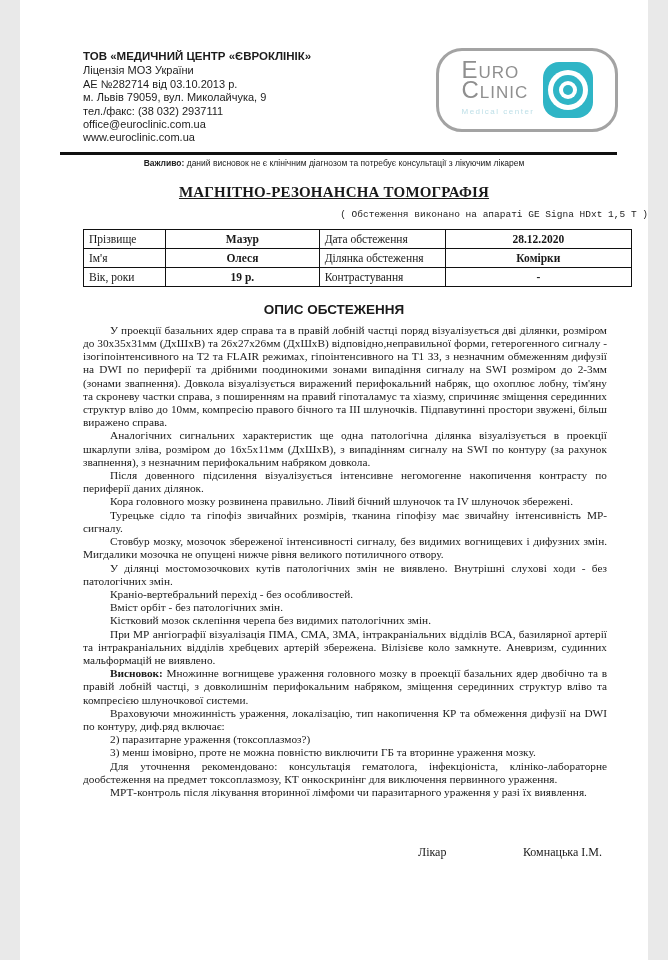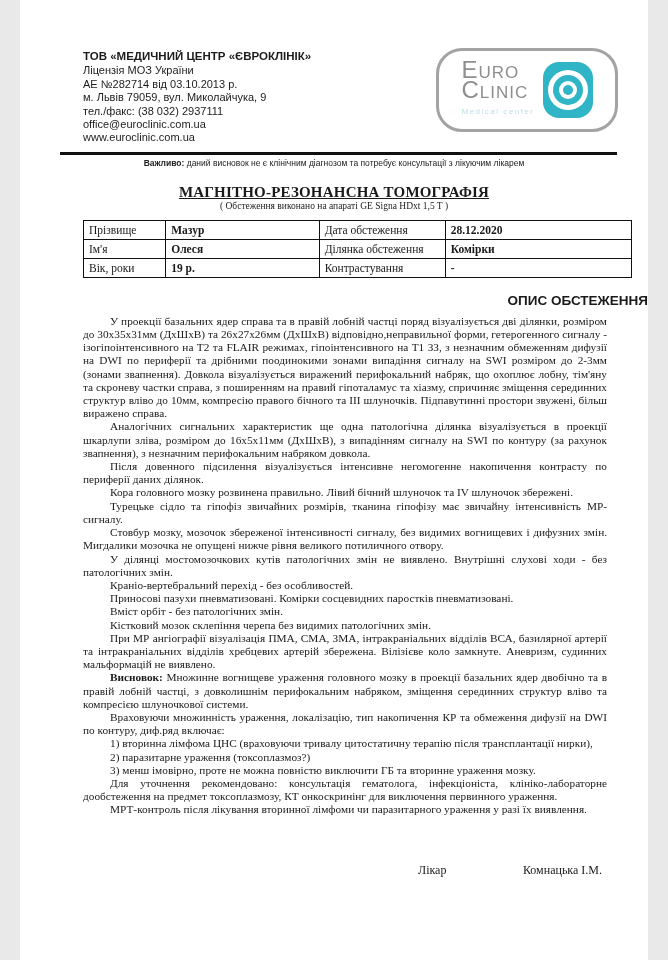--- a/index.html
+++ b/index.html
@@ -34,32 +34,32 @@
   .ring4{width:10px;height:10px;border-radius:50%;}
   
   .divider{height:3px;background:#101010;margin:7px 31px 0 40px;}
   .notice{font-family:"Liberation Sans", sans-serif;font-size:8.5px;
           text-align:center;margin-top:3px;color:#222;}
   .notice b{font-weight:bold;}
   
   .title{font-family:Liberation Serif, serif;font-weight:bold;
          font-size:15px;text-align:center;margin-top:16px;
          text-decoration:underline;letter-spacing:.2px;}
-  .subtitle{font-family:Liberation Serif, serif;font-size:9.5px;
-            text-align:center;color:#222;}
+  .subtitle{font-family:Liberation Mono, monospace;font-size:9.5px;
+            text-align:right;margin-top:8px;color:#222;}
   
   table.patient{border-collapse:collapse;margin:9px 0 0 63px;width:549px;
                 font-size:11.5px;table-layout:fixed;}
   table.patient td{border:1.5px solid #111;padding:1px 5px;height:16px;
                    overflow:hidden;white-space:nowrap;}
   td.lbl{text-align:left;}
-  td.val{text-align:left;font-weight:bold;}
+  td.val{text-align:center;font-weight:bold;}
   
   .section-heading{font-family:"Liberation Sans", sans-serif;font-weight:bold;
-                   font-size:13.5px;text-align:right;margin-top:15px;}
+                   font-size:13.5px;text-align:center;margin-top:15px;}
   .body-text{margin:7px 41px 0 63px;font-size:11.3px;line-height:13.2px;
              text-align:justify;}
   .body-text p{margin:0;text-indent:27px;}
   .conclusion-start{margin-top:38px;}
   
   .footer{display:flex;margin:46px 46px 0 63px;font-size:12px;}
   .doctor-label{margin-left:335px;}
   .doctor-name{margin-left:auto;}
 </style>
 </head>
@@ -135,28 +135,26 @@
   <div class="section-heading">ОПИС ОБСТЕЖЕННЯ</div>
   <div class="body-text">
     <p>У проекції базальних ядер справа та в правій лобній частці поряд візуалізується дві ділянки, розміром до 30х35х31мм (ДхШхВ) та 26х27х26мм (ДхШхВ) відповідно,неправильної форми, гетерогенного сигналу - ізогіпоінтенсивного на Т2 та FLAIR режимах, гіпоінтенсивного на Т1 ЗЗ, з незначним обмеженням дифузії на DWI по периферії та дрібними поодинокими зонами випадіння сигналу на SWI розміром до 2-3мм (зонами звапнення). Довкола візуалізується виражений перифокальний набряк, що охоплює лобну, тім'яну та скроневу частки справа, з поширенням на правий гіпоталамус та хіазму, спричиняє зміщення серединних структур вліво до 10мм, компресію правого бічного та ІІІ шлуночків. Підпавутинні простори звужені, більш виражено справа.</p>
     <p>Аналогічних сигнальних характеристик ще одна патологічна ділянка візуалізується в проекції шкарлупи зліва, розміром до 16х5х11мм (ДхШхВ), з випадінням сигналу на SWI по контуру (за рахунок звапнення), з незначним перифокальним набряком довкола.</p>
     <p>Після довенного підсилення візуалізується інтенсивне негомогенне накопичення контрасту по периферії даних ділянок.</p>
     <p>Кора головного мозку розвинена правильно. Лівий бічний шлуночок та IV шлуночок збережені.</p>
     <p>Турецьке сідло та гіпофіз звичайних розмірів, тканина гіпофізу має звичайну інтенсивність МР-сигналу.</p>
     <p>Стовбур мозку, мозочок збереженої інтенсивності сигналу, без видимих вогнищевих і дифузних змін. Мигдалики мозочка не опущені нижче рівня великого потиличного отвору.</p>
     <p>У ділянці мостомозочкових кутів патологічних змін не виявлено. Внутрішні слухові ходи - без патологічних змін.</p>
     <p>Краніо-вертебральний перехід - без особливостей.</p>
-    <p>Приносові пазухи пневматизовані. Комірки сосцевидних паростків пневматизовані.</p>
     <p>Вміст орбіт - без патологічних змін.</p>
     <p>Кістковий мозок склепіння черепа без видимих патологічних змін.</p>
     <p>При МР ангіографії візуалізація ПМА, СМА, ЗМА, інтракраніальних відділів ВСА, базилярної артерії та інтракраніальних відділів хребцевих артерій збережена. Вілізієве коло замкнуте. Аневризм, судинних мальформацій не виявлено.</p>
 
     <p class="conclusion-start"><b>Висновок:</b><span> Множинне вогнищеве ураження головного мозку в проекції базальних ядер двобічно та в правій лобній частці, з довколишнім перифокальним набряком, зміщення серединних структур вліво та компресією шлуночкової системи.</span></p>
     <p>Враховуючи множинність ураження, локалізацію, тип накопичення КР та обмеження дифузії на DWI по контуру, диф.ряд включає:</p>
-    <p>1) вторинна лімфома ЦНС (враховуючи тривалу цитостатичну терапію після трансплантації нирки),</p>
     <p>2) паразитарне ураження (токсоплазмоз?)</p>
     <p>3) менш імовірно, проте не можна повністю виключити ГБ та вторинне ураження мозку.</p>
     <p>Для уточнення рекомендовано: консультація гематолога, інфекціоніста, клініко-лабораторне дообстеження на предмет токсоплазмозу, КТ онкоскринінг для виключення первинного ураження.</p>
     <p>МРТ-контроль після лікування вторинної лімфоми чи паразитарного ураження у разі їх виявлення.</p>
   </div>
 
   <div class="footer">
     <span class="doctor-label">Лікар</span>
     <span class="doctor-name">Комнацька І.М.</span>
   </div>

